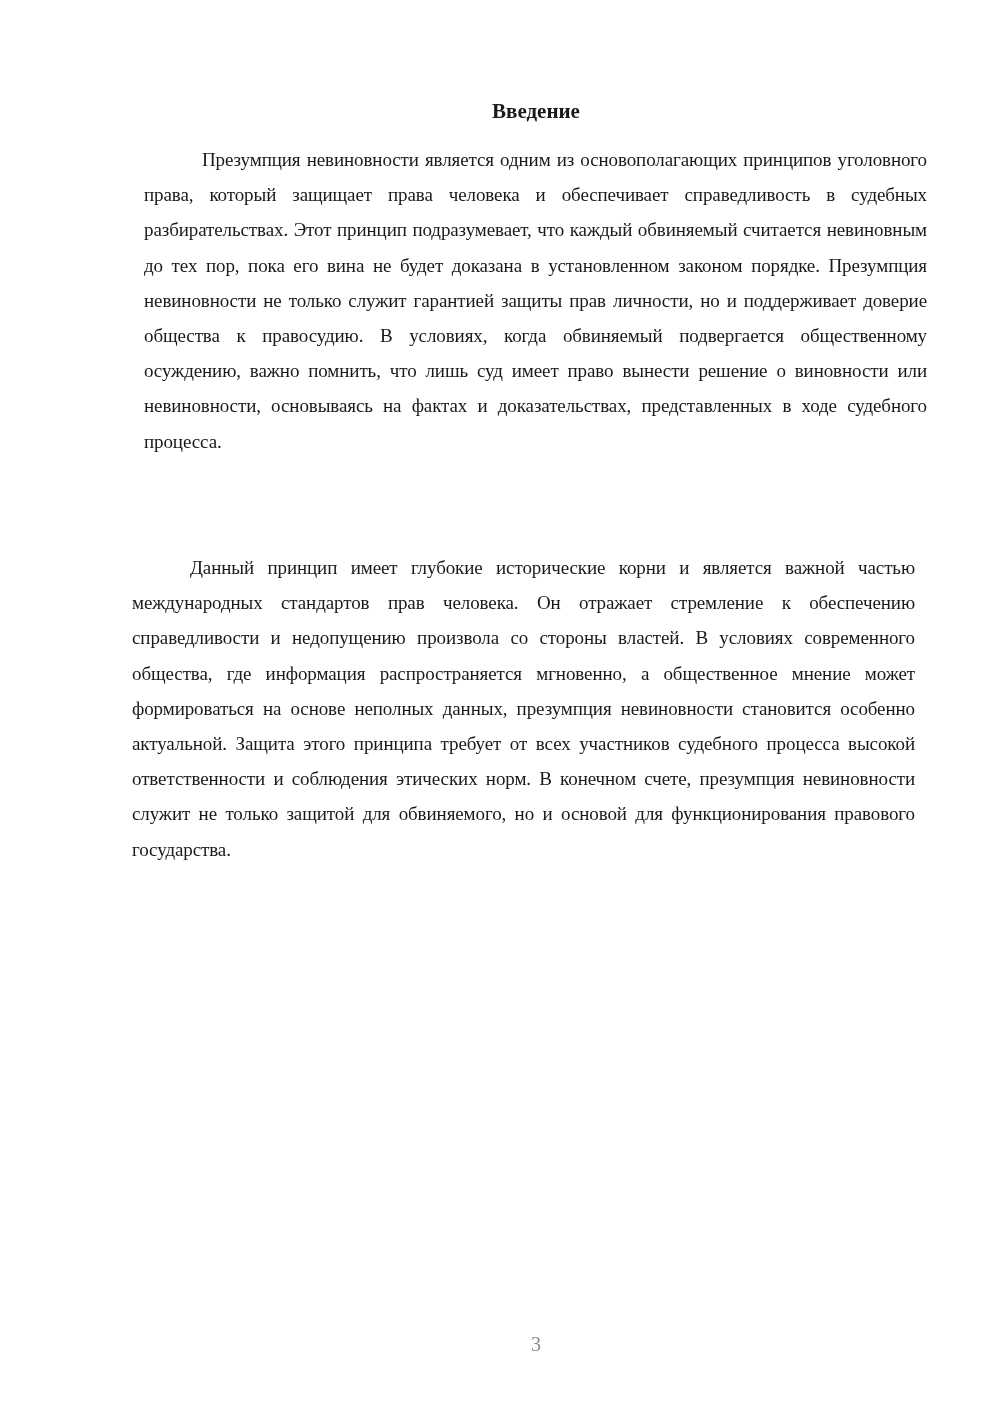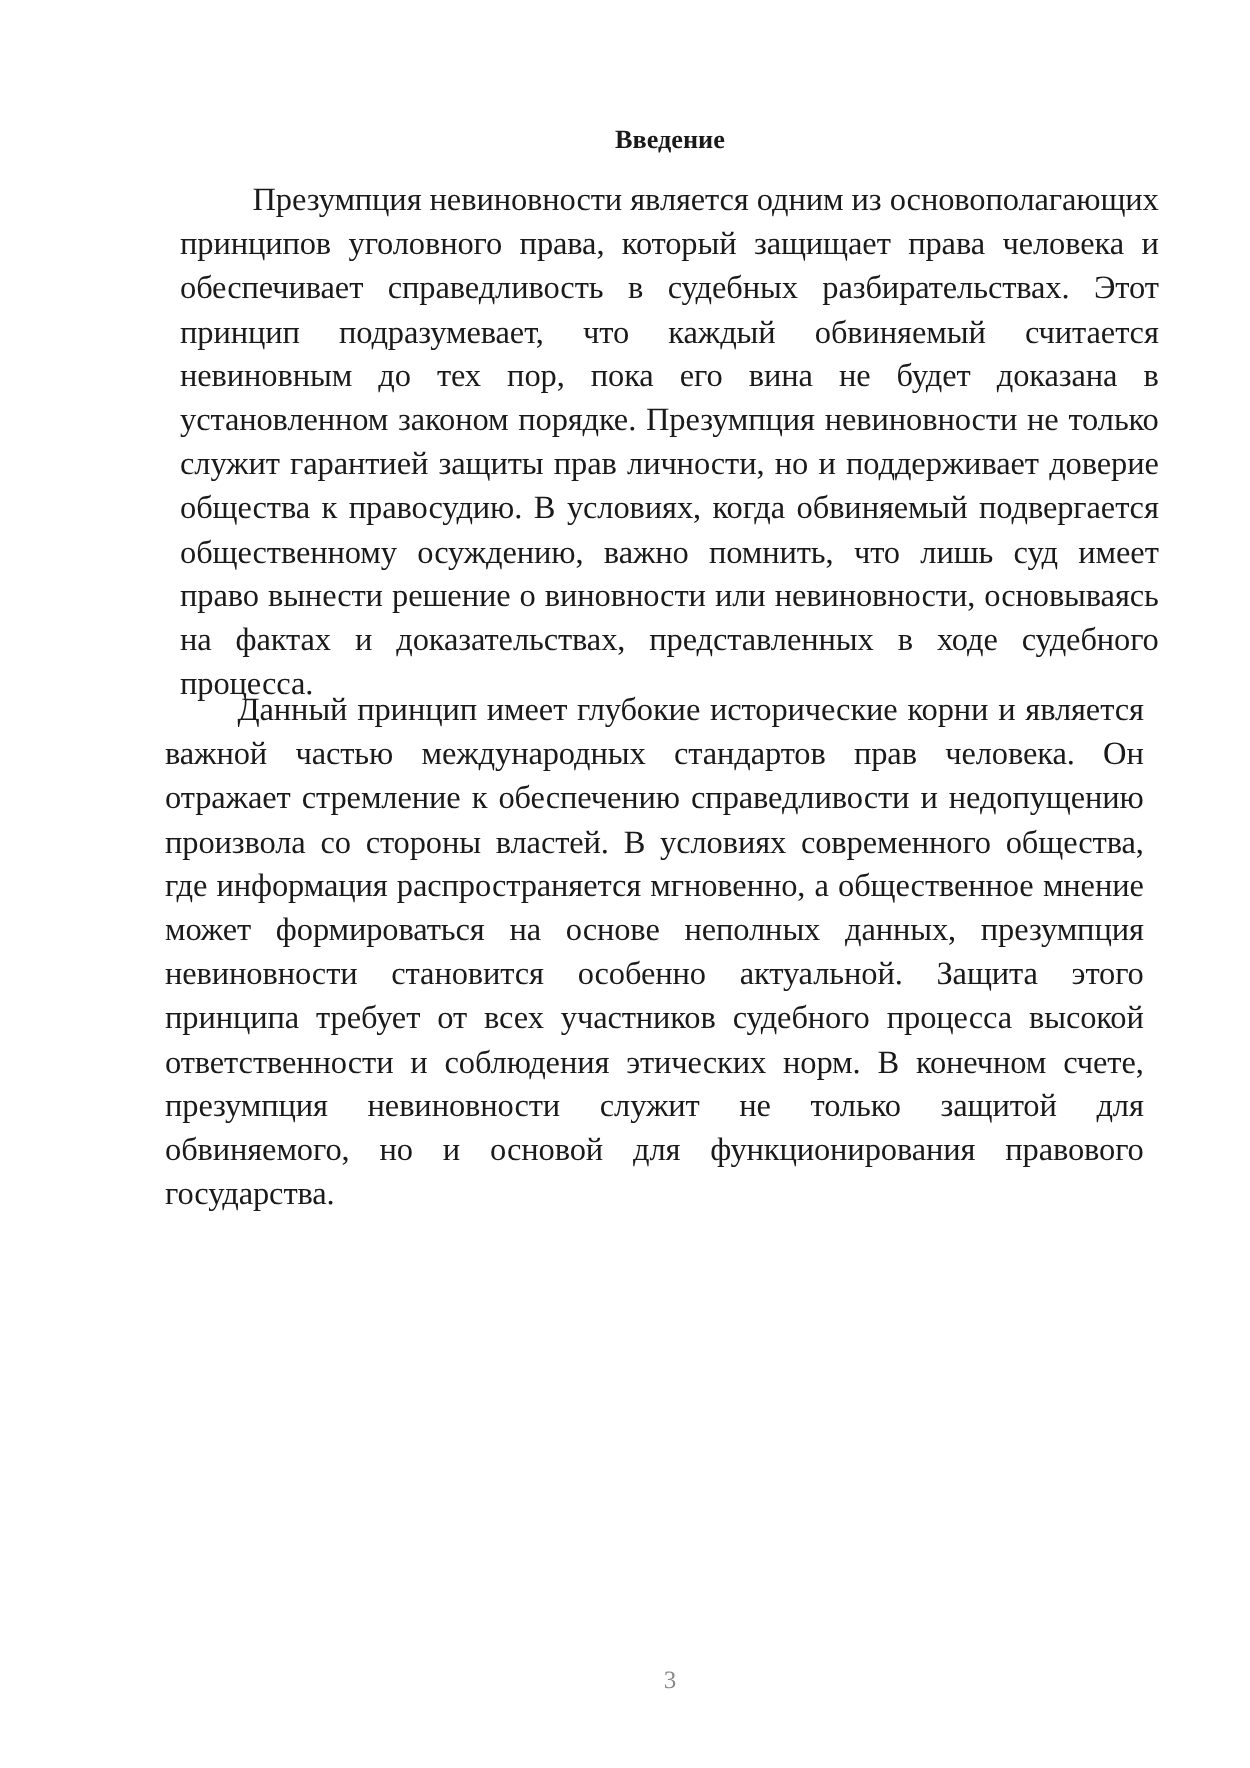--- a/index.html
+++ b/index.html
@@ -28,21 +28,21 @@
       left: 0;
       width: 1072px;
       text-align: center;
       font-weight: bold;
       font-size: 21px;
       line-height: 28px;
       margin: 0;
     }
     .para {
       margin: 0;
-      font-size: 26px;
+      font-size: 19px;
       line-height: 35.2px;
       text-align: justify;
       text-indent: 58px;
       letter-spacing: -0.1px;
       word-spacing: 0px;
     }
     .para-1 { position: absolute; top: 142px; left: 144px; width: 783px; }
     .para-2 { position: absolute; top: 550px; left: 132px; width: 783px; }
     .page-number {
       position: absolute;

